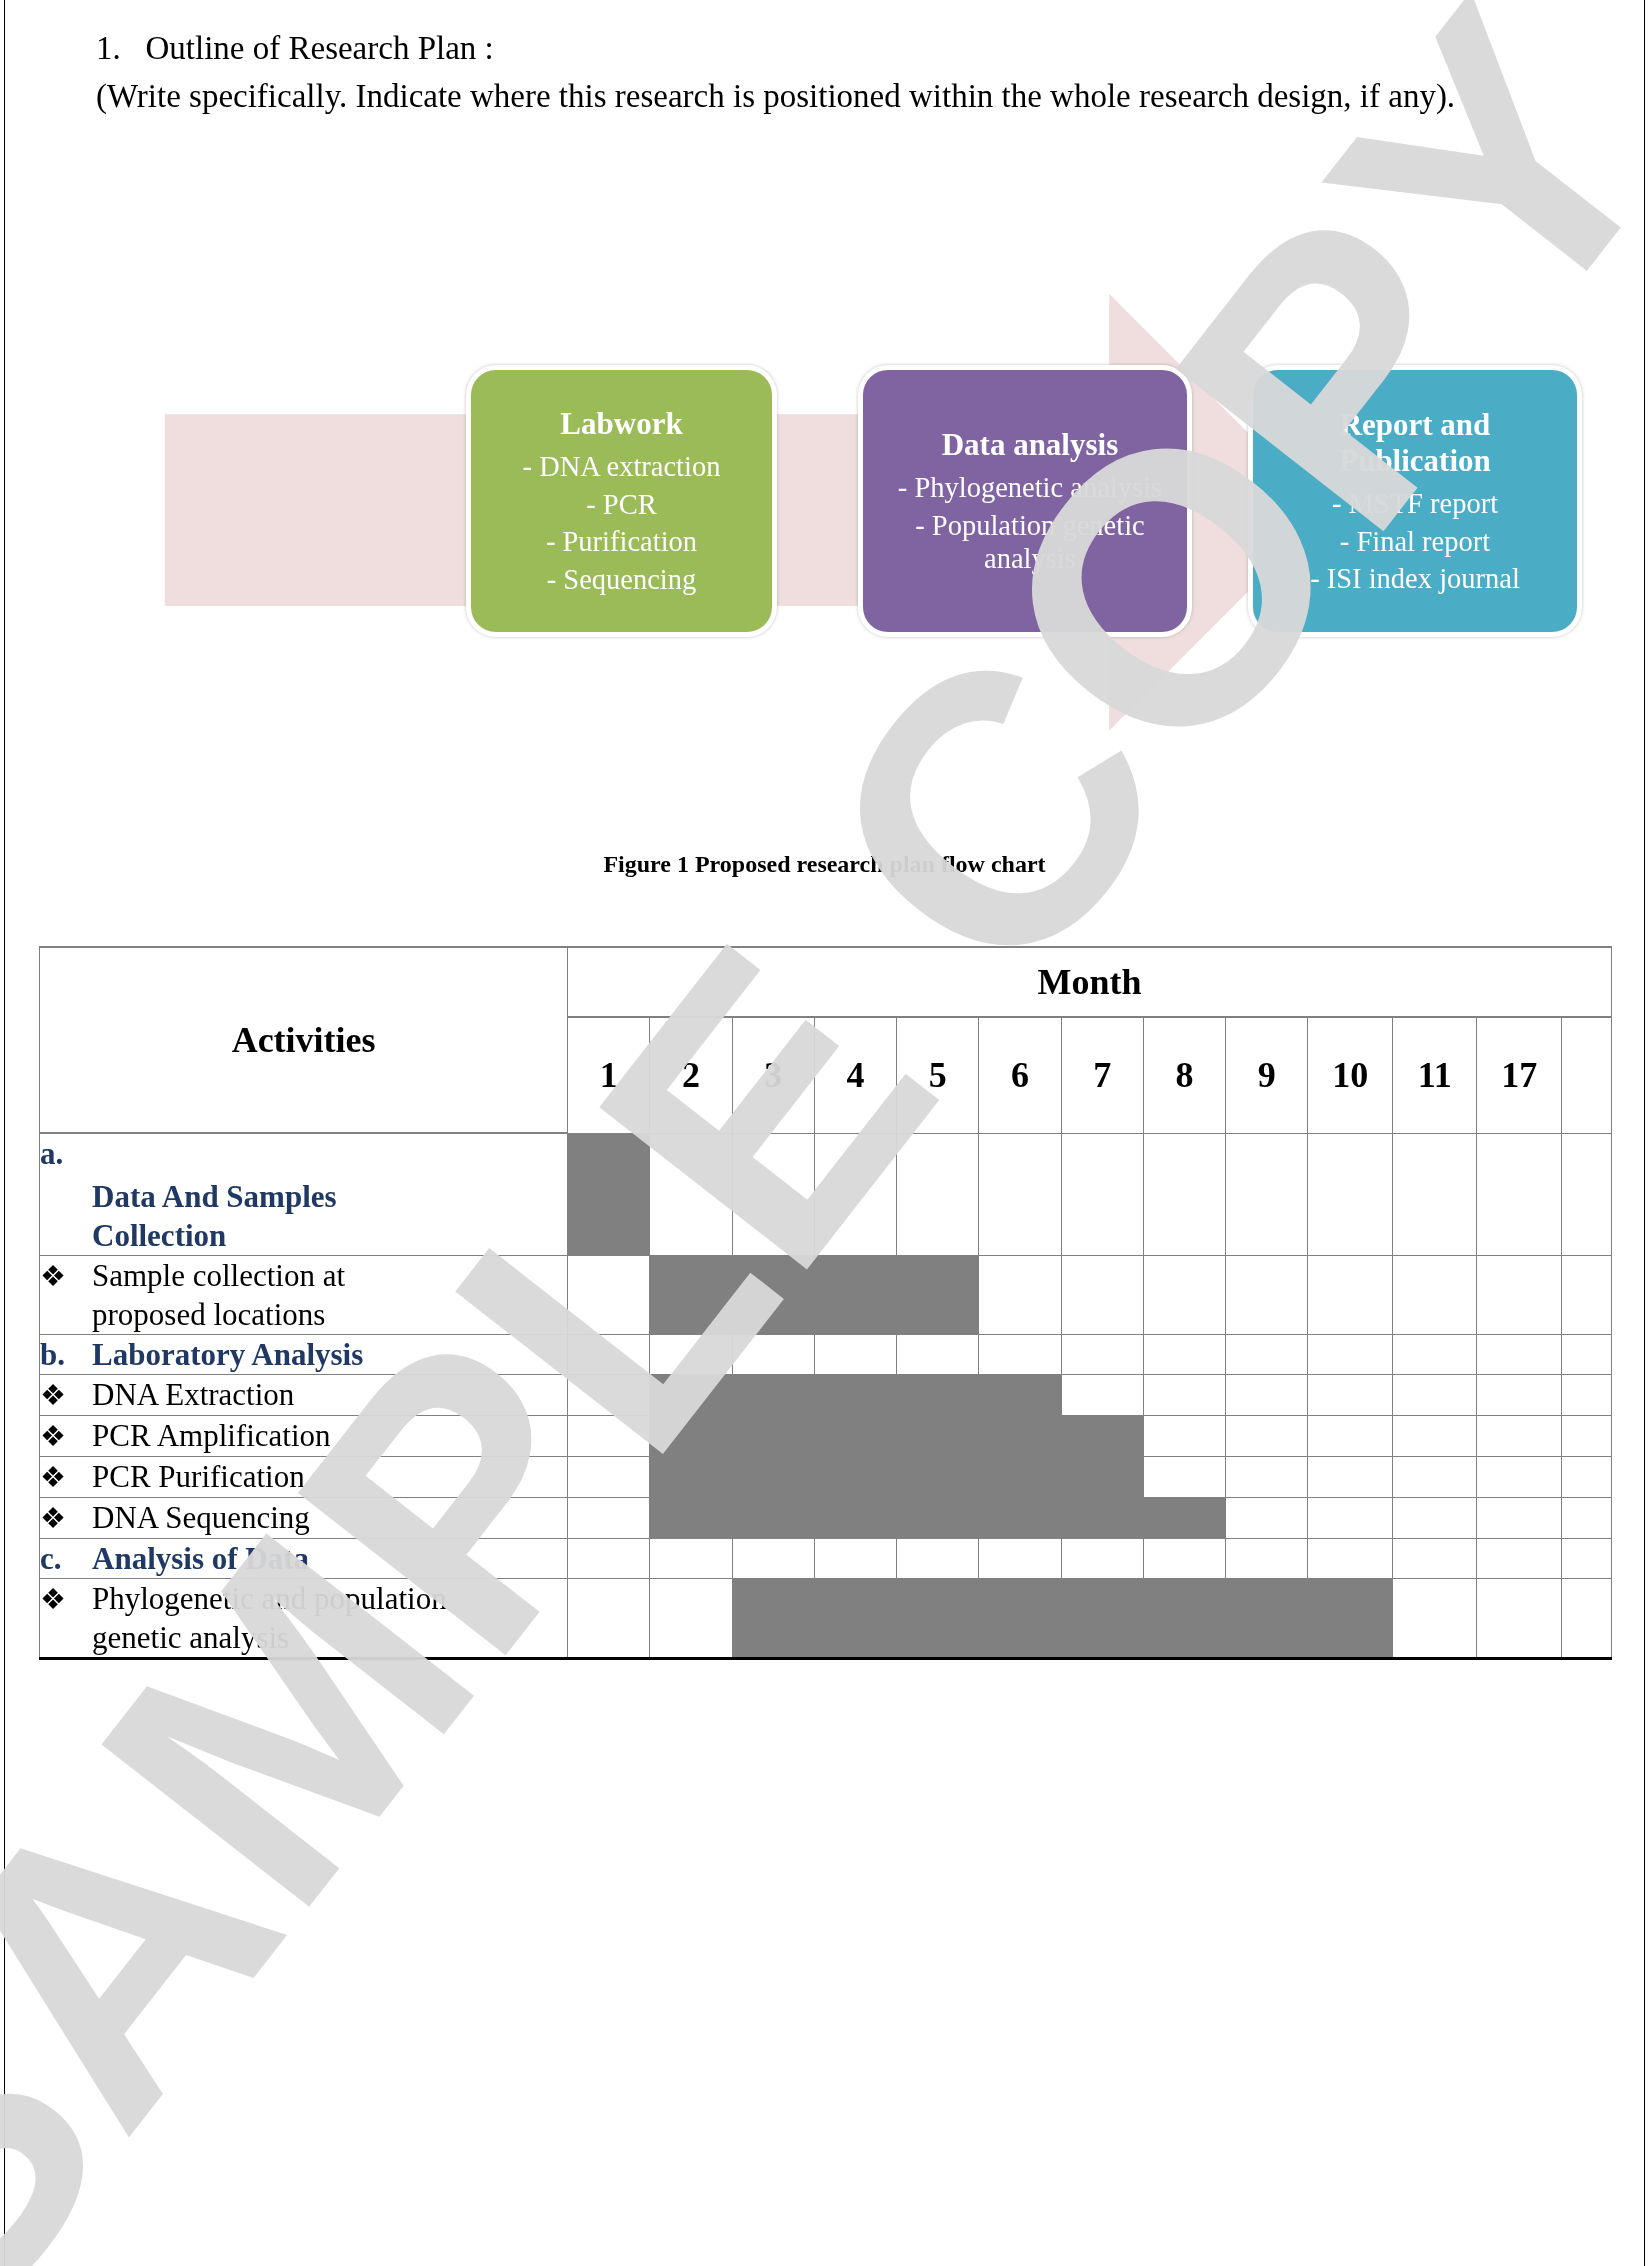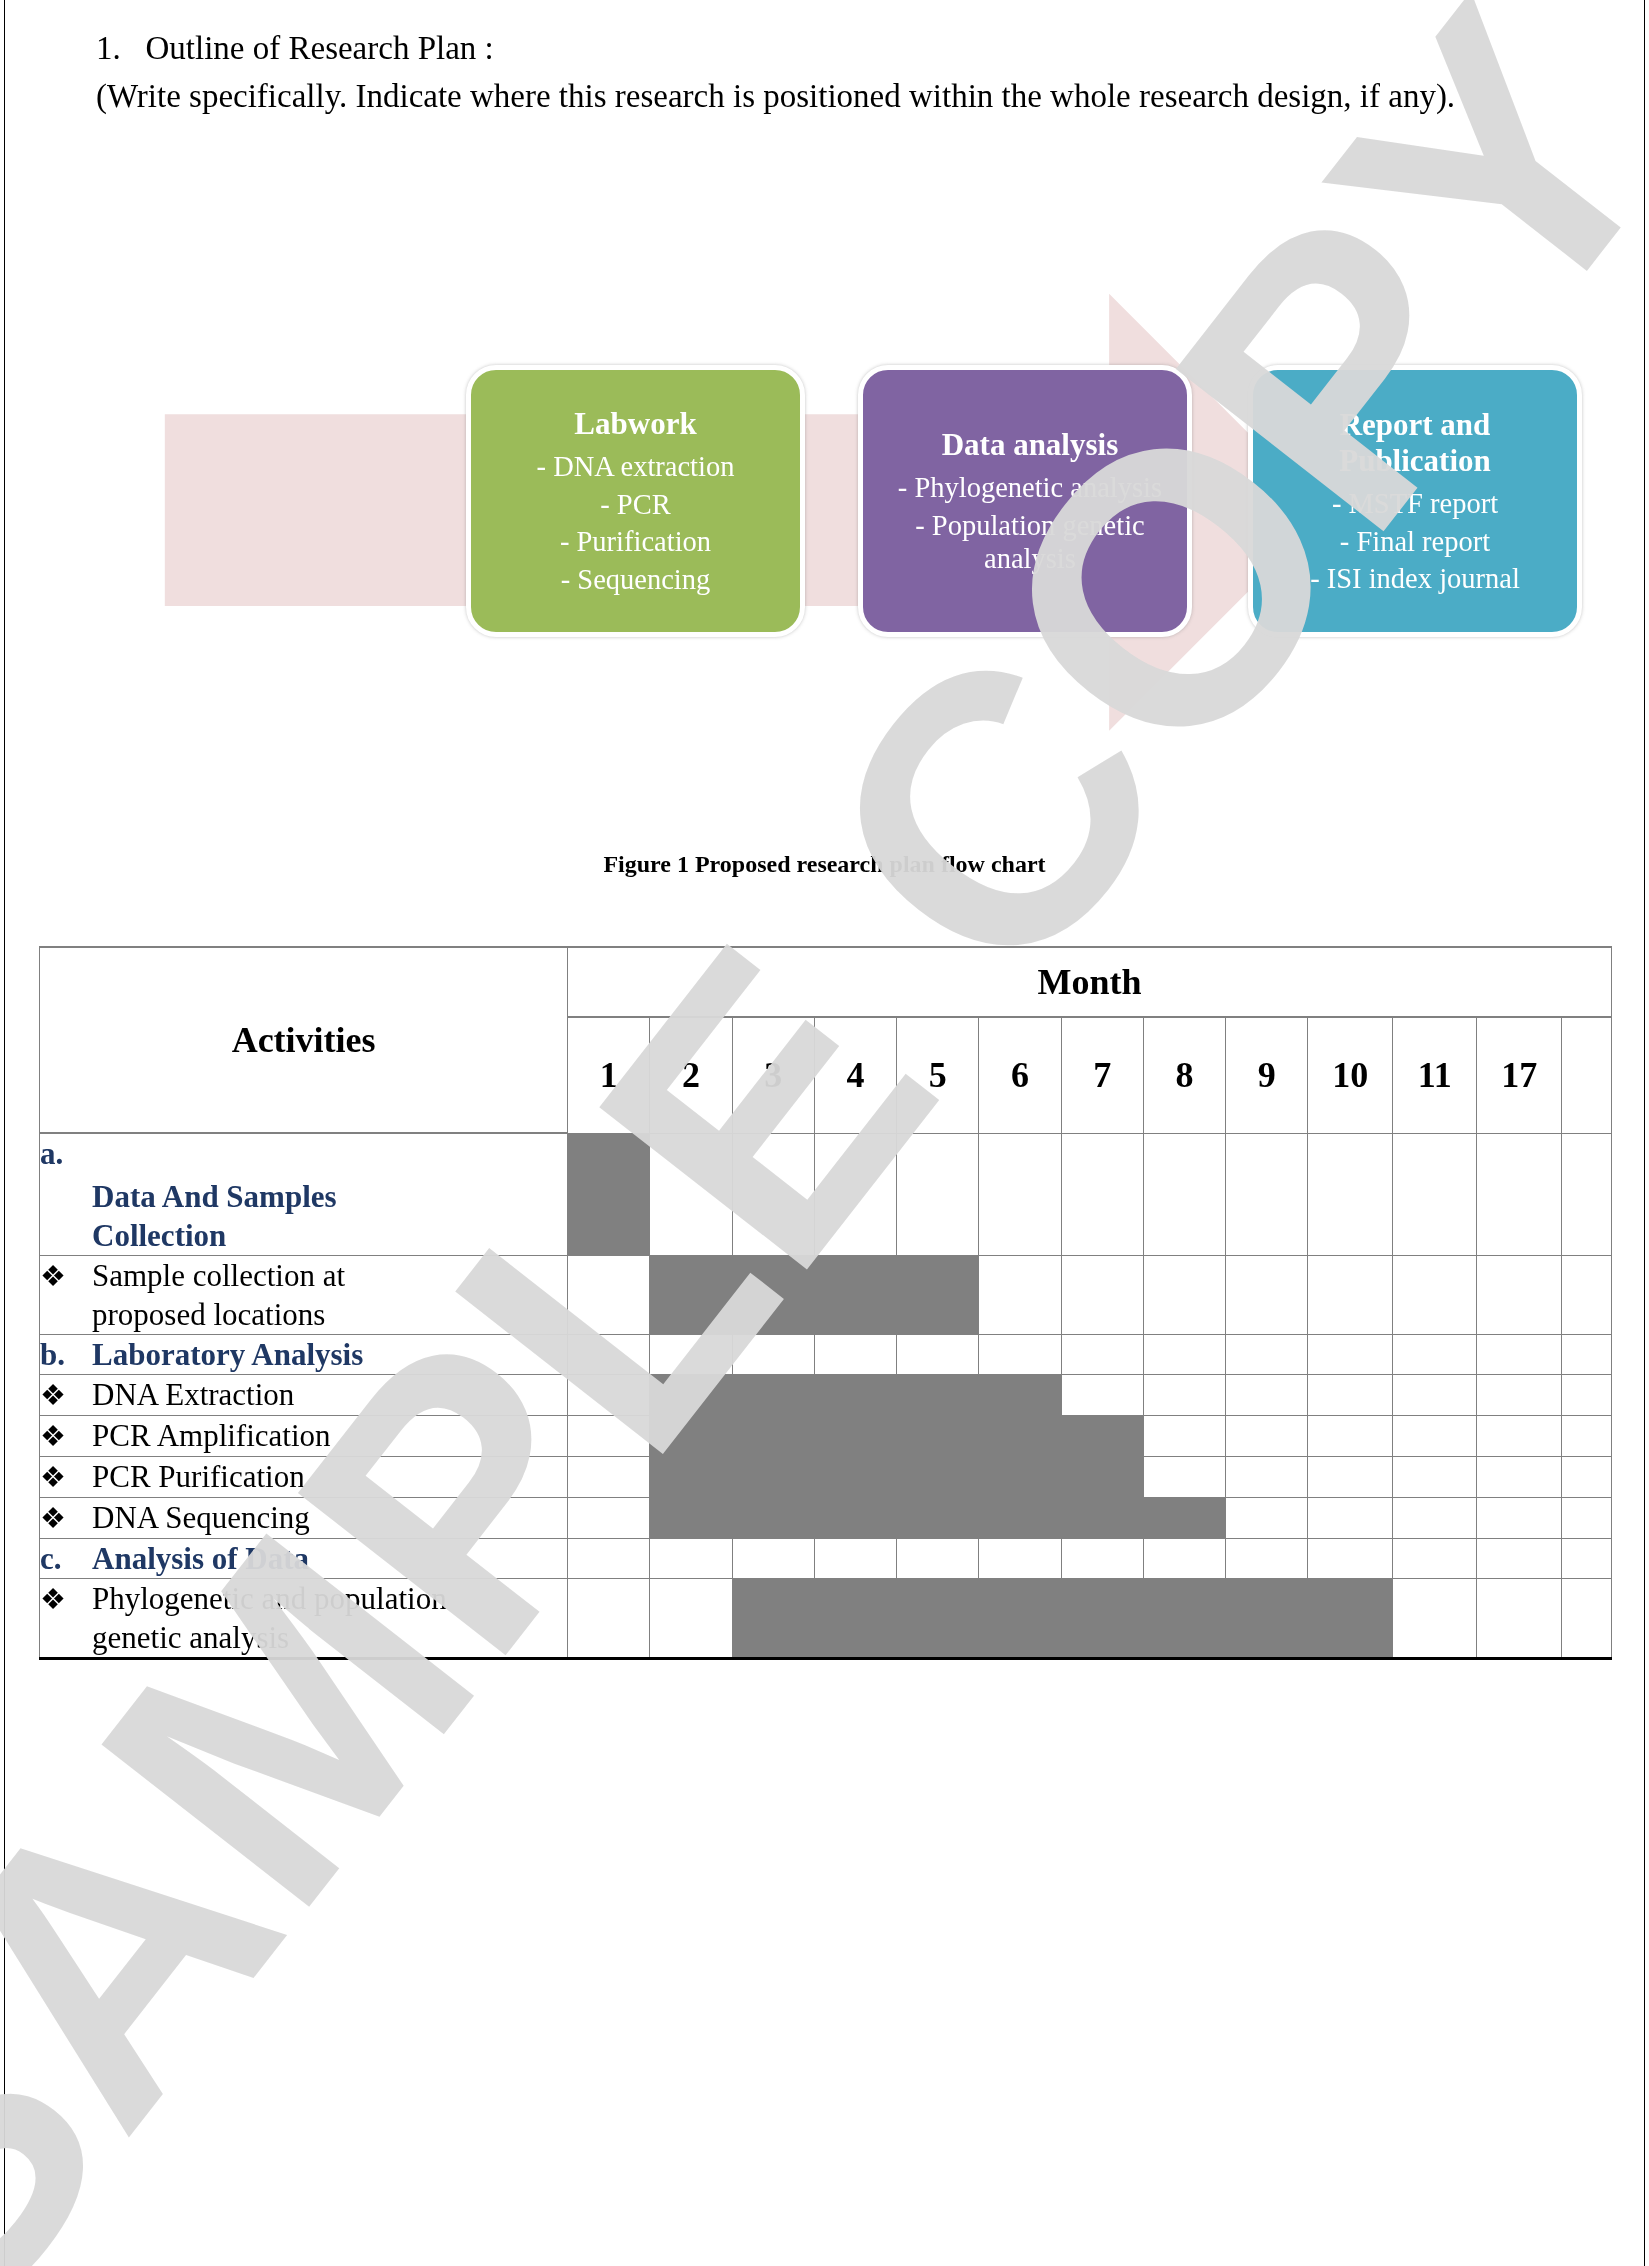--- a/index.html
+++ b/index.html
@@ -81,21 +81,21 @@
     line-height: 36px;
     margin-bottom: 3.6px;
   }
   .fbox .fitem {
     font-size: 28.5px;
     line-height: 33px;
     margin-top: 4.5px;
   }
 
   #box-sampling   { left: 94px;  top: 218px; width: 339px; height: 250px; }
-  #box-labwork    { left: 466px;  top: 196px; width: 339px; height: 272px; }
+  #box-labwork    { left: 466px;  top: 196px; width: 311px; height: 272px; }
   #box-analysis   { left: 858px;  top: 196px; width: 334px; height: 272px; padding-left: 17px; }
   #box-report     { left: 1248px; top: 196px; width: 334px; height: 272px; }
 
   
   .fig-caption {
     position: absolute;
     left: 0; top: 851px; width: 1649px;
     text-align: center;
     font-size: 24px;
     font-weight: bold;

